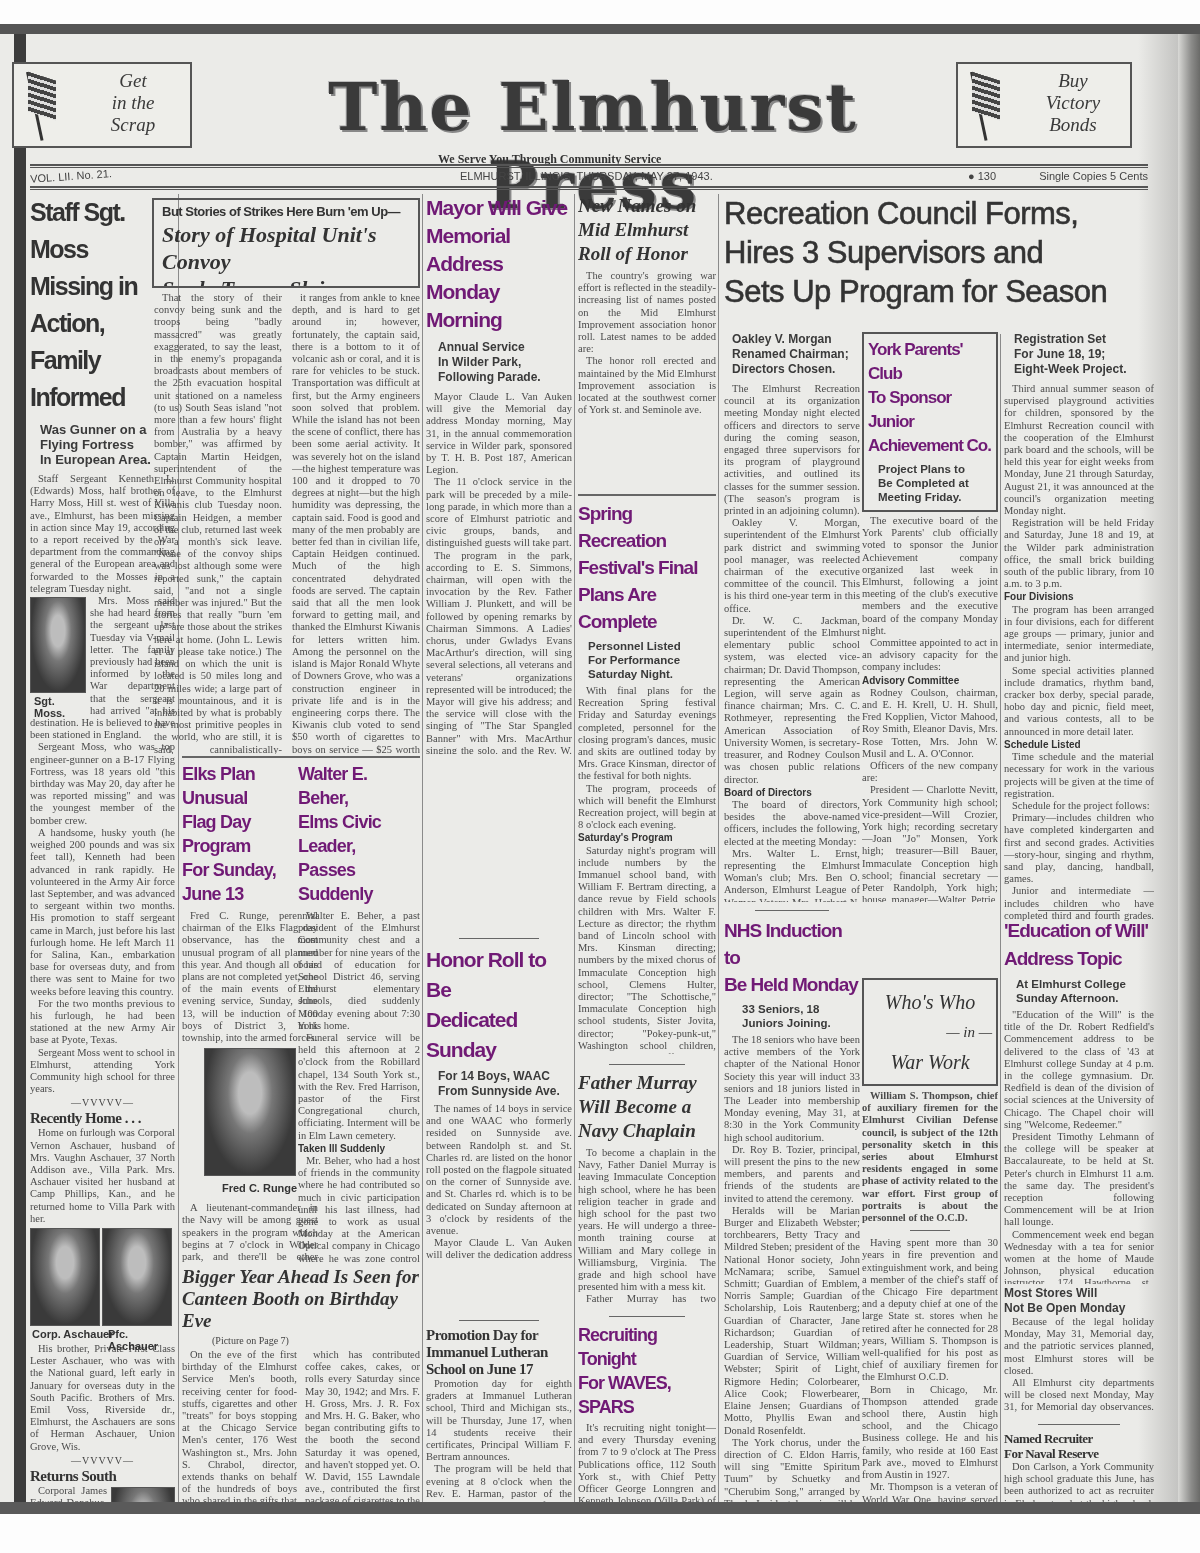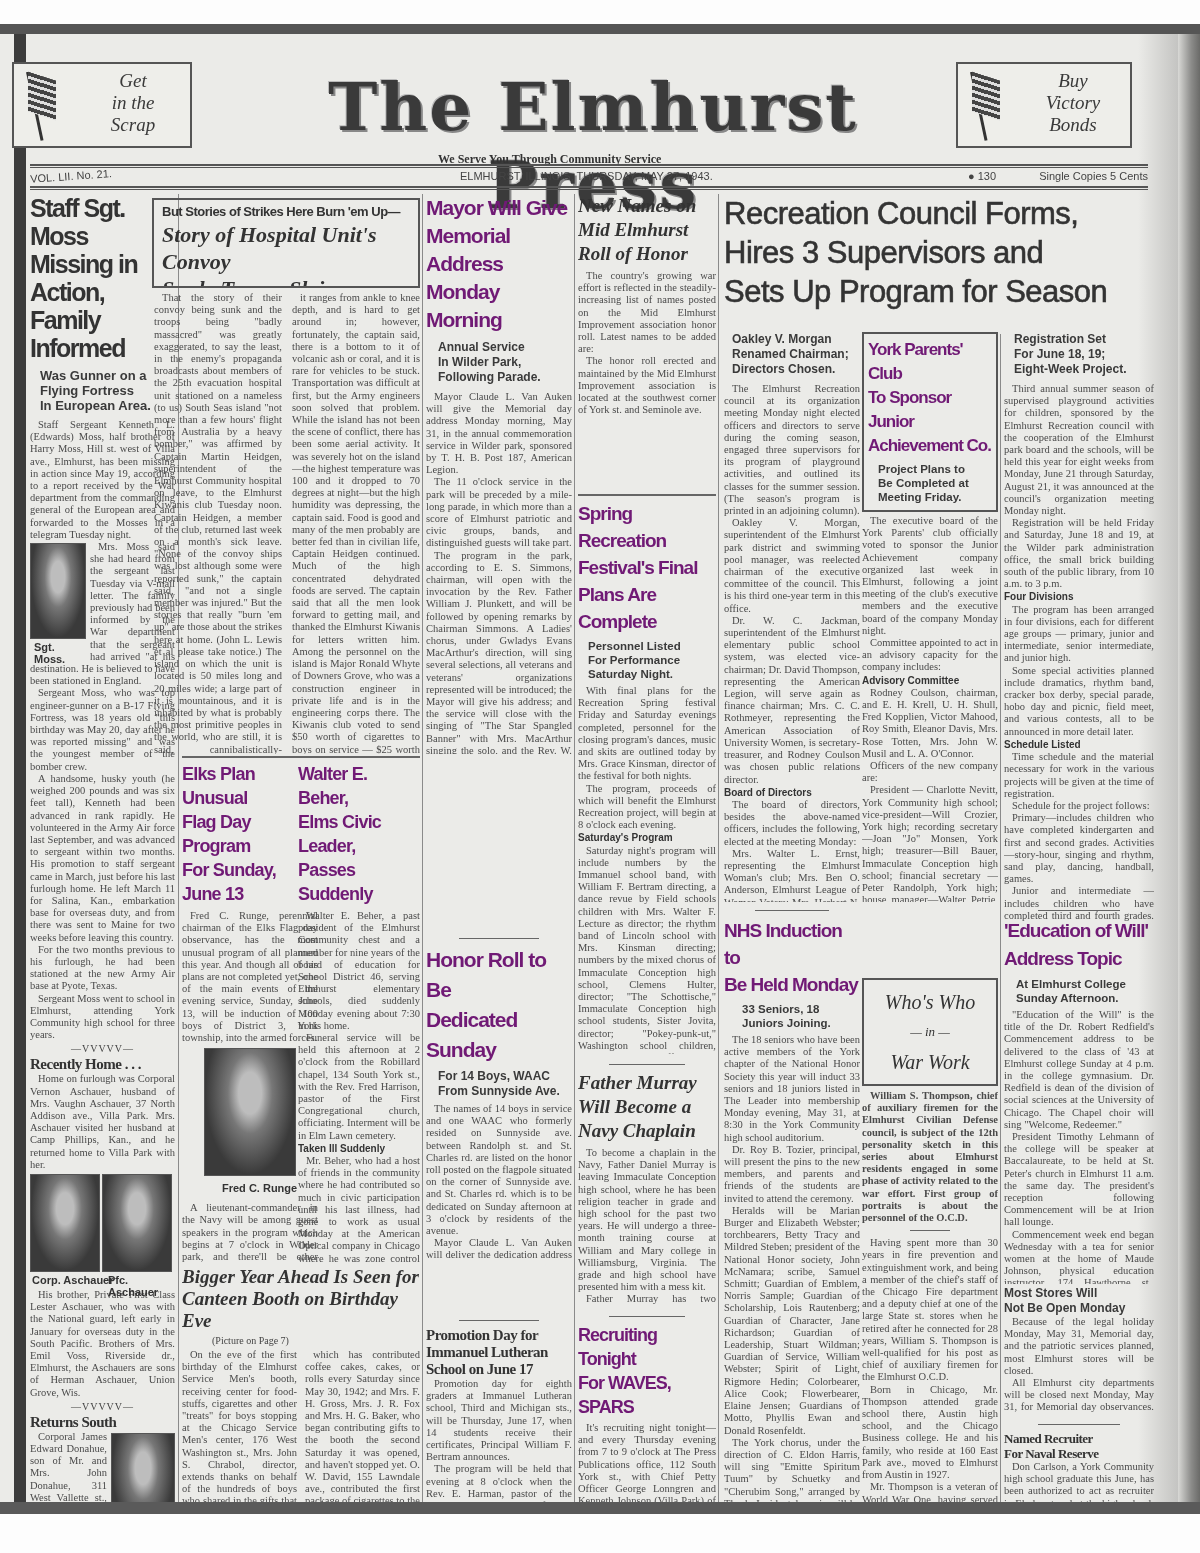--- a/index.html
+++ b/index.html
@@ -102,21 +102,21 @@
   <div class="dateline-rule" style="top:152px;"></div>
   <div class="dateline-rule" style="top:155px;height:1px;"></div>
 
   <div class="colrule" style="left:178px;top:160px;height:1320px;"></div>
   <div class="colrule" style="left:422px;top:160px;height:1320px;"></div>
   <div class="colrule" style="left:574px;top:160px;height:1320px;"></div>
   <div class="colrule" style="left:718px;top:160px;height:1320px;"></div>
   <div class="colrule" style="left:1000px;top:300px;height:1180px;"></div>
 
   <div class="art" style="left:30px;top:160px;width:145px;height:1320px;">
-    <div class="hl" style="font-size:25px;line-height:28px;letter-spacing:-1.5px;">
+    <div class="hl" style="font-size:25px;line-height:37px;letter-spacing:-1.5px;">
       <div>Staff Sgt. Moss</div>
       <div>Missing in Action,</div>
       <div>Family Informed</div>
     </div>
     <div class="deck" style="font-size:13px;line-height:15px;margin:6px 0 6px 10px;">
       <div>Was Gunner on a</div>
       <div>Flying Fortress</div>
       <div>In European Area.</div>
     </div>
     <div class="body">
@@ -403,21 +403,21 @@
       <p>Heralds will be Marian Burger and Elizabeth Webster; torchbearers, Betty Tracy and Mildred Steben; president of the National Honor society, John McNamara; scribe, Samuel Schmitt; Guardian of Emblem, Norris Sample; Guardian of Scholarship, Lois Rautenberg; Guardian of Character, Jane Richardson; Guardian of Leadership, Stuart Wildman; Guardian of Service, William Webster; Spirit of Light, Rigmore Hedin; Colorbearer, Alice Cook; Flowerbearer, Elaine Jensen; Guardians of Motto, Phyllis Ewan and Donald Rosenfeldt.</p>
       <p>The York chorus, under the direction of C. Eldon Harris, will sing "Emitte Spiritum Tuum" by Schuetky and "Cherubim Song," arranged by Tkach. Incidental music will be provided by a trio composed of Howard Klemme, Walter Petrie and Eckhardt Richter.</p>
 
     </div>
   </div>
 
   <div class="art" style="left:862px;top:944px;width:136px;height:536px;">
     <div class="box" style="padding:10px 4px;text-align:center;">
       <div class="hl-ital" style="font-size:20px;line-height:24px;font-weight:normal;">
         <div>Who's Who</div>
-        <div style="font-size:13px;margin:6px 0;">— in —</div>
+        <div style="font-size:15px;margin:6px 0;text-align:right;">— in —</div>
         <div>War Work</div>
       </div>
     </div>
     <div class="body" style="font-weight:bold;margin-top:4px;">
       <p>William S. Thompson, chief of auxiliary firemen for the Elmhurst Civilian Defense council, is subject of the 12th personality sketch in this series about Elmhurst residents engaged in some phase of activity related to the war effort. First group of portraits is about the personnel of the O.C.D.</p>
     </div>
     <div class="hr-short" style="width:30%;"></div>
     <div class="body">
       <p>Having spent more than 30 years in fire prevention and extinguishment work, and being a member of the chief's staff of the Chicago Fire department and a deputy chief at one of the large State st. stores when he retired after he connected for 28 years, William S. Thompson is well-qualified for his post as chief of auxiliary firemen for the Elmhurst O.C.D.</p>
       <p>Born in Chicago, Mr. Thompson attended grade school there, Austin high school, and the Chicago Business college. He and his family, who reside at 160 East Park ave., moved to Elmhurst from Austin in 1927.</p>

